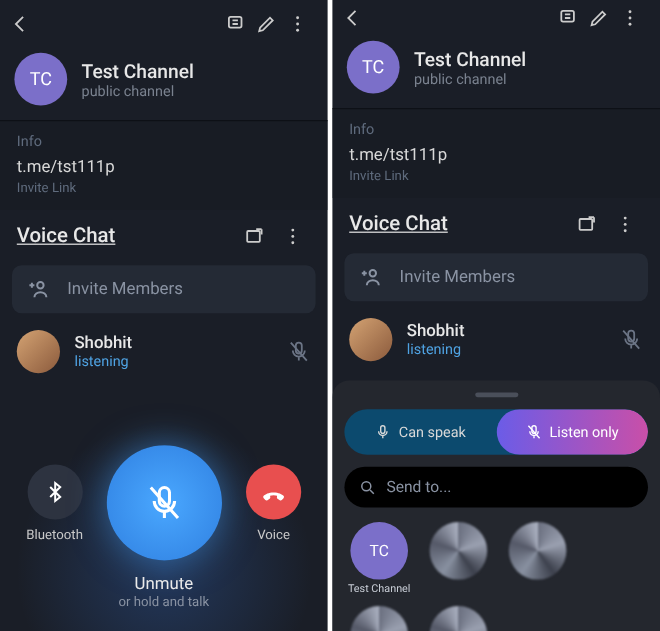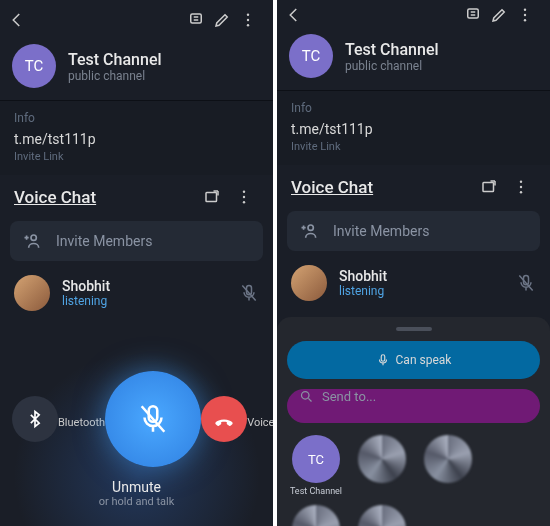--- a/index.html
+++ b/index.html
@@ -25,37 +25,37 @@
   .inviteicon { width:22px; color:#8a93a3; margin-right:12px; }
   .invitetext { font-size:14px; color:#8a93a3; }
   .memberrow { display:flex; align-items:center; padding:8px 14px; }
   .mavatar { width:36px; height:36px; border-radius:50%; background:linear-gradient(135deg,#d4a373,#8b5a3c); margin-right:12px; }
   .mname { font-size:14px; font-weight:500; }
   .mstatus { font-size:12px; color:#4fa3e3; }
   .mmute { margin-left:auto; color:#6b7485; }
   .bottomcontrols { margin-top:auto; padding-bottom:18px; position:relative; }
   .radialbg { position:absolute; bottom:0; left:50%; transform:translateX(-50%); width:280px; height:200px; background:radial-gradient(circle at 50% 75%, rgba(59,131,246,0.25) 0%, rgba(59,131,246,0) 60%); pointer-events:none; }
   .ctrlrow { display:flex; align-items:center; justify-content:space-around; padding:0 12px; position:relative; z-index:2; }
-  .ctrlcol { display:flex; align-items:center; }
+  .ctrlcol { display:flex; flex-direction:column; align-items:center; }
   .smallbtn { width:46px; height:46px; border-radius:50%; background:#2d3340; display:flex; align-items:center; justify-content:center; color:#fff; }
   .redbtn { background:#e84f4f; }
   .smalllabel { font-size:11px; color:#c9c9c9; margin-top:6px; }
   .bigbtn { width:96px; height:96px; border-radius:50%; background:radial-gradient(circle,#4aa8ff 0%,#2f7fe0 100%); display:flex; align-items:center; justify-content:center; box-shadow:0 0 30px rgba(74,168,255,0.5); }
   .bigbtn svg { width:34px; height:34px; }
   .unmutelabels { text-align:center; margin-top:10px; position:relative; z-index:2; }
   .unmute1 { font-size:14px; color:#eaeaea;margin-top:12px; }
   .unmute2 { font-size:11px; color:#8a93a3; }
   
   .sheet { margin-top:8px; background:#24272e; border-radius:14px 14px 0 0; padding:10px 10px 6px 10px; flex:1; display:flex; flex-direction:column; }
   .grab { width:36px; height:4px; background:#4a4f5a; border-radius:2px; margin:0 auto 10px auto; }
-  .pillrow { display:flex; background:#0369a1; border-radius:22px; overflow:hidden; height:38px; }
+  .pillrow { display:flex; background:#0c4a6e; border-radius:22px; overflow:hidden; height:38px; }
   .pill { flex:1; display:flex; align-items:center; justify-content:center; font-size:12px; gap:6px; }
   .pill.left { color:#d8d8d8; }
   .pill.right { background:linear-gradient(90deg,#6b5ce7,#c94fa8); color:#fff; border-radius:22px; }
-  .sendrow { margin-top:10px; background:#701a75; border-radius:18px; height:34px; display:flex; padding:0 12px; color:#8a93a3; font-size:13px; gap:8px; }
+  .sendrow { margin-top:10px; background:#000000; border-radius:18px; height:34px; display:flex; align-items:center; padding:0 12px; color:#8a93a3; font-size:13px; gap:8px; }
   .sharegrid { display:flex; gap:8px; margin-top:12px; }
   .shareitem { width:58px; display:flex; flex-direction:column; align-items:center; }
   .shareav { width:48px; height:48px; border-radius:50%; display:flex; align-items:center; justify-content:center; }
   .sharelbl { font-size:9px; color:#c8cdd6; text-align:center; margin-top:4px; line-height:1.1; }
   .pix { background:conic-gradient(#6b7080,#9aa0b0,#3d414d,#8890a0,#555968,#aab0c0); filter:blur(1px); }
   .gray { background:#4a4f5a; color:#fff; }
   .purp { background:#7b6fc9; color:#fff; font-size:13px; }
   .row2 { display:flex; gap:8px; margin-top:8px; padding-left:0; }
   .row2 .shareav { width:48px; height:48px; }
   svg { display:block; }
@@ -270,20 +270,27 @@
   <div class="sheet">
     <div class="grab"></div>
     <div class="pillrow">
       <div class="pill left">
         <svg width="14" height="14" viewBox="0 0 24 24" fill="none" stroke="currentColor" stroke-width="2">
             <rect x="9" y="3" width="6" height="11" rx="3"></rect>
             <path d="M6 11a6 6 0 0012 0M12 17v4"></path>
           </svg>
         <span>Can speak</span>
       </div>
+      <div class="pill right">
+        <svg width="14" height="14" viewBox="0 0 24 24" fill="none" stroke="#fff" stroke-width="2">
+            <rect x="9" y="3" width="6" height="11" rx="3"></rect>
+            <path d="M6 11a6 6 0 0012 0M12 17v4M4 3l16 18"></path>
+          </svg>
+        <span>Listen only</span>
+      </div>
     </div>
     <div class="sendrow">
       <svg width="15" height="15" viewBox="0 0 24 24" fill="none" stroke="currentColor" stroke-width="2">
           <circle cx="10" cy="10" r="6"></circle>
           <path d="M15 15l5 5"></path>
         </svg>
       <span>Send to...</span>
     </div>
     <div class="sharegrid">
       <div class="shareitem">

